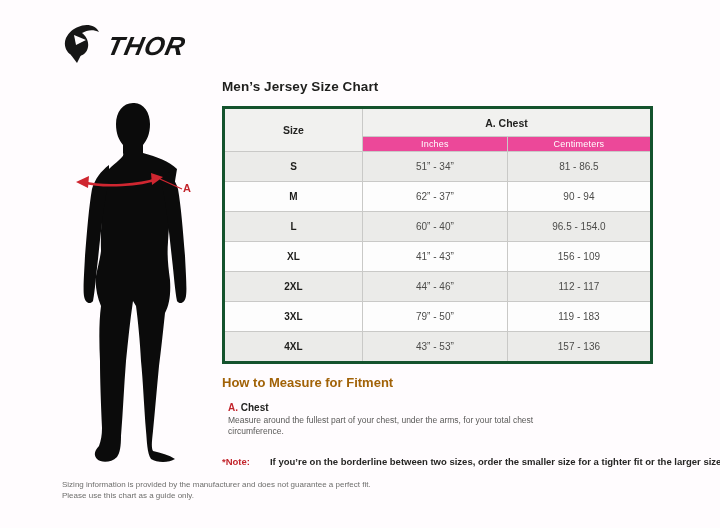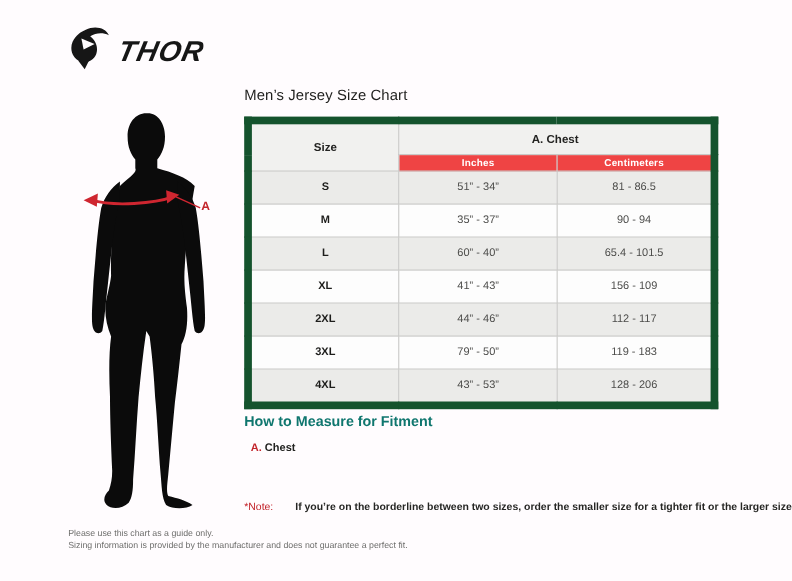--- a/index.html
+++ b/index.html
@@ -14,45 +14,45 @@
   .logo{left:60px;top:24px;width:125px;height:40px;}
 
   
   .figure{left:56px;top:90px;width:166px;height:380px;}
   .a-label{
     left:183px;top:182px;font-size:11px;font-weight:bold;color:#c3252c;
   }
 
   
   .chart-title{
-    left:222px;top:79px;font-size:13.5px;font-weight:normal;color:#1f1f1d;
+    left:222px;top:79px;font-size:13.5px;font-weight:bold;color:#1f1f1d;
     letter-spacing:.1px;
   }
   .size-table{
     left:222px;top:106px;width:431px;border-collapse:collapse;
-    border:7px solid #14532d;
+    border:3px solid #14532d;
   }
   .size-table th,.size-table td{border:1px solid #c9c9c7;padding:0;text-align:center;}
   .th-main{background:#f1f1ef;font-size:10.5px;font-weight:bold;color:#232321;height:27px;}
-  .th-unit{background:#ef4444;color:#ffffff;font-size:9px;font-weight:bold;height:14px;letter-spacing:.2px;}
+  .th-unit{background:#ec4899;color:#ffffff;font-size:9px;font-weight:normal;height:14px;letter-spacing:.2px;}
   .size-table td{font-size:10px;height:29px;color:#4c4c4a;}
   .size-table td.size-cell{font-weight:bold;color:#1d1d1b;}
   .size-table tbody tr:nth-child(odd){background:#ebebe9;}
   .size-table tbody tr:nth-child(even){background:#fdfdfd;}
 
   .measure-title{
-    left:222px;top:375px;font-size:13px;font-weight:bold;color:#0f766e;
+    left:222px;top:375px;font-size:13px;font-weight:bold;color:#a16207;
   }
   .measure-item{left:228px;top:402px;width:315px;}
   .measure-item .item-head{font-size:10px;font-weight:bold;color:#232321;margin-bottom:2px;}
   .measure-item .item-head .letter{color:#c3252c;}
   .measure-item .item-desc{font-size:8.5px;color:#5a5a58;line-height:11px;}
 
   .note-line{left:222px;top:456px;white-space:nowrap;font-size:9.5px;}
-  .note-line .note-label{color:#c3252c;font-weight:normal;margin-right:20px;}
+  .note-line .note-label{color:#c3252c;font-weight:bold;margin-right:20px;}
   .note-line .note-text{color:#262624;font-weight:bold;}
 
   .disclaimer{left:62px;top:479px;font-size:8px;color:#6e6e6c;line-height:11px;}
 </style>
 </head>
 <body>
 
 <div class="abs logo">
   <svg width="125" height="40" viewBox="0 0 125 40">
 
@@ -128,59 +128,60 @@
     </tr>
   </thead>
   <tbody>
     <tr>
       <td class="size-cell">S</td>
       <td>51” - 34”</td>
       <td>81 - 86.5</td>
     </tr>
     <tr>
       <td class="size-cell">M</td>
-      <td>35” - 37”</td>
+      <td>62” - 37”</td>
       <td>90 - 94</td>
     </tr>
     <tr>
       <td class="size-cell">L</td>
       <td>60” - 40”</td>
-      <td>65.4 - 101.5</td>
+      <td>96.5 - 154.0</td>
     </tr>
     <tr>
       <td class="size-cell">XL</td>
       <td>41” - 43”</td>
       <td>156 - 109</td>
     </tr>
     <tr>
       <td class="size-cell">2XL</td>
       <td>44” - 46”</td>
       <td>112 - 117</td>
     </tr>
     <tr>
       <td class="size-cell">3XL</td>
       <td>79” - 50”</td>
       <td>119 - 183</td>
     </tr>
     <tr>
       <td class="size-cell">4XL</td>
       <td>43” - 53”</td>
-      <td>128 - 206</td>
+      <td>157 - 136</td>
     </tr>
   </tbody>
 </table>
 
 <div class="abs measure-title">How to Measure for Fitment</div>
 <div class="abs measure-item">
   <div class="item-head">
     <span class="letter">A.</span>
     <span>Chest</span>
   </div>
+  <div class="item-desc">Measure around the fullest part of your chest, under the arms, for your total chest circumference.</div>
 </div>
 
 <div class="abs note-line">
   <span class="note-label">*Note:</span><span class="note-text">If you’re on the borderline between two sizes, order the smaller size for a tighter fit or the larger size for a looser fit.</span>
 </div>
 
 <div class="abs disclaimer">
+  <div>Sizing information is provided by the manufacturer and does not guarantee a perfect fit.</div>
   <div>Please use this chart as a guide only.</div>
-  <div>Sizing information is provided by the manufacturer and does not guarantee a perfect fit.</div>
 </div>
 
 </body></html>

